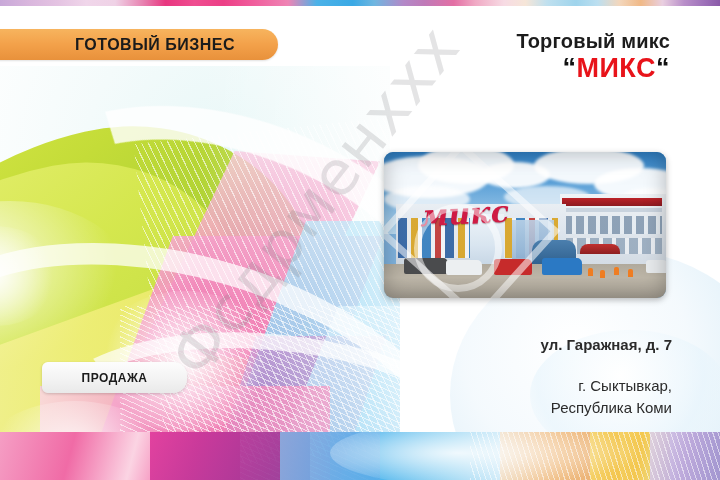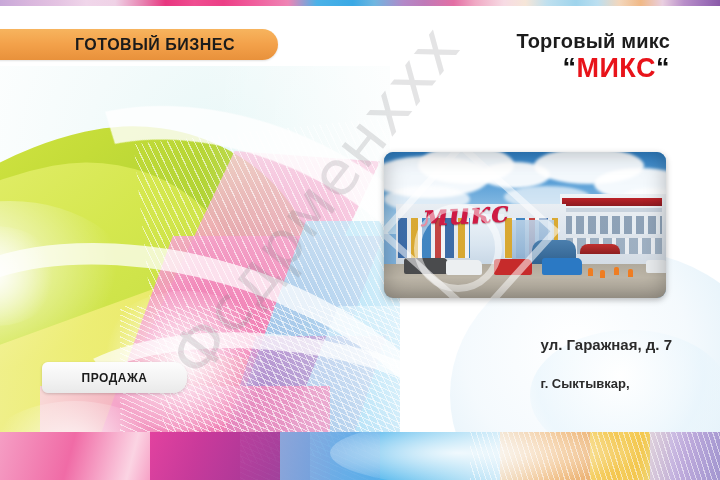--- a/index.html
+++ b/index.html
@@ -130,23 +130,23 @@
   .badge-bottom{left:42px;top:362px;width:145px;height:31px;border-radius:6px 14px 14px 6px;
     background:linear-gradient(180deg,#fdfdfd 0%,#f3f3f3 55%,#e9e9e9 100%);
     box-shadow:0 1px 3px rgba(0,0,0,.18);font-size:12px;}
 
   
   .hdr{position:absolute;right:50px;top:30px;text-align:right;}
   .hdr-line1{font-size:20px;font-weight:bold;color:#1c1c1c;letter-spacing:.2px;}
   .hdr-line2{font-size:27px;font-weight:bold;color:#e8131a;margin-top:0;letter-spacing:.5px;}
   .hdr-line2 .q{color:#111;font-size:27px;}
 
-  .addr{position:absolute;right:48px;top:336px;color:#2b2b2b;}
+  .addr{position:absolute;right:48px;top:336px;text-align:right;color:#2b2b2b;}
   .addr-street{font-size:15px;font-weight:bold;}
-  .addr-city{font-size:13px;font-weight:bold;margin-top:22px;line-height:1.45;}
+  .addr-city{font-size:15px;font-weight:normal;margin-top:22px;line-height:1.45;}
 
   
   .photo{position:absolute;left:384px;top:152px;width:282px;height:146px;border-radius:9px;
     overflow:hidden;box-shadow:0 2px 6px rgba(0,0,0,.28);background:#7fb2dd;}
   .ph{position:absolute;}
   .p-sky{left:0;top:0;width:282px;height:82px;
     background:linear-gradient(180deg,#2f7fc4 0%,#5ea2d8 40%,#93c2e6 75%,#b9d8ee 100%);}
   .p-cloud{border-radius:50%;background:rgba(255,255,255,.93);filter:blur(1.4px);}
   .c1{left:-14px;top:4px;width:120px;height:42px;}
   .c2{left:34px;top:-6px;width:96px;height:38px;}
@@ -309,16 +309,17 @@
 
     <div class="p-wm"></div>
     <div class="p-wm2"></div>
     <div class="ph p-vig"></div>
   </div>
 
   <div class="addr">
     <div class="addr-street">ул. Гаражная, д. 7</div>
     <div class="addr-city">
       <div>г. Сыктывкар,</div>
+      <div>Республика Коми</div>
     </div>
   </div>
 
 </div>
 
 </body></html>

